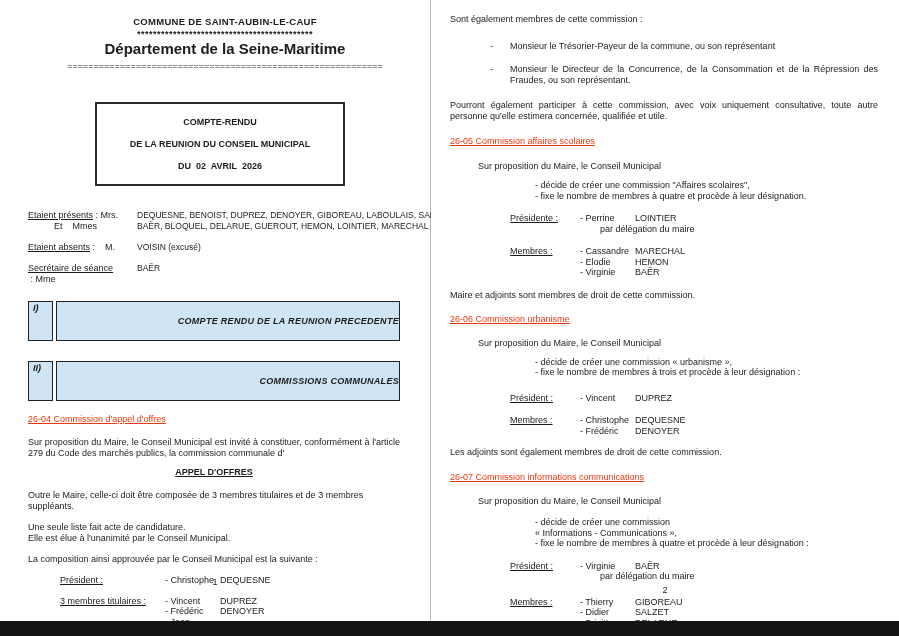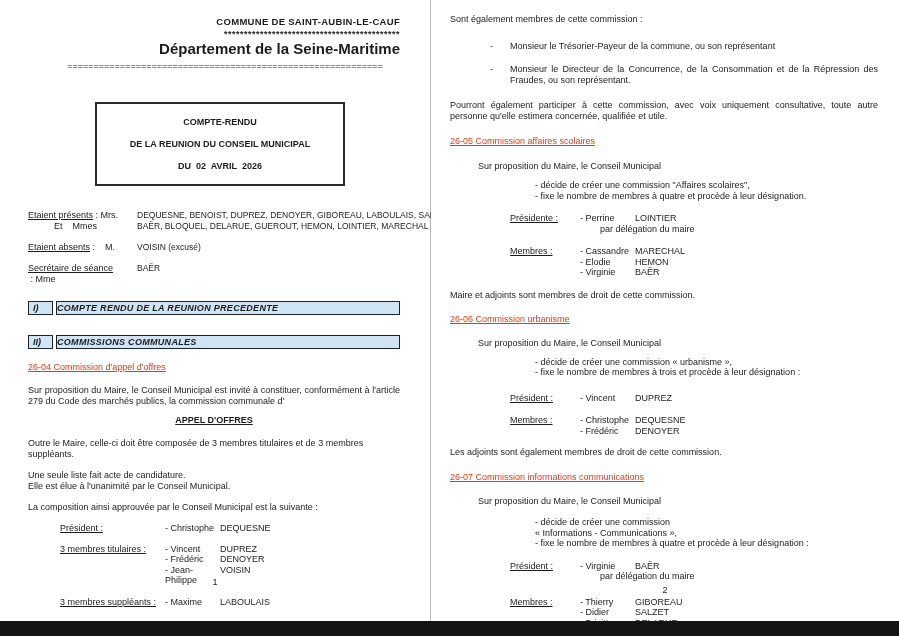--- a/index.html
+++ b/index.html
@@ -11,21 +11,21 @@
     line-height:11px;
     color:#1c1c1c;
     position:relative;
     overflow:hidden;
   }
   .pages { display:flex; width:899px; height:621px; background:#fff; }
   .page { position:relative; height:100%; background:#fff; }
   .page-left { width:431px; border-right:1px solid #b9b9b9; padding:16px 30px 0 28px; }
   .page-right { width:468px; padding:14px 21px 0 19px; }
 
-  .b { font-weight:bold;text-align:right; }
+  .b { font-weight:bold; }
   .u { text-decoration:underline; }
   .center { text-align:center; }
   .just { text-align:justify; }
   .pre { white-space:pre; }
 
   .mb2{margin-bottom:2px}.mb3{margin-bottom:3px}.mb7{margin-bottom:7px}
   .mb8{margin-bottom:8px}.mb10{margin-bottom:10px}.mb11{margin-bottom:11px}
   .mb12{margin-bottom:12px}.mb13{margin-bottom:13px}.mb14{margin-bottom:14px}
   .mb15{margin-bottom:15px}.mb16{margin-bottom:16px}.mb20{margin-bottom:20px}
 
@@ -47,27 +47,27 @@
   .att-c2 { flex:1; white-space:nowrap; font-size:8.5px; margin-right:-16px; }
   .etmmes { margin-left:26px; }
 
   .sbar { display:flex; gap:3px; }
   .sb-num {
     width:25px; flex:0 0 25px; border:1px solid #222; background:#cfe4f4;
     font-style:italic; font-weight:bold; padding:1px 0 1px 4px; line-height:10px;
   }
   .sb-title {
     flex:1; border:1px solid #222; background:#cfe4f4;
-    font-style:italic; font-weight:bold; text-align:left; padding:1px 0; line-height:10px;
+    font-style:italic; font-weight:bold; text-align:right; padding:14px 0; line-height:10px;
     letter-spacing:.3px;
   }
 
   .redh { color:#e8380f; font-weight:normal; text-decoration:underline; }
 
-  .rr { display:flex; line-height:10.5px; }
+  .rr { display:flex; line-height:10.5px;align-items:center; }
   .roster1 { margin-left:32px; }
   .r-label { width:105px; flex:0 0 105px; }
   .r-first { width:55px; flex:0 0 55px; }
 
   .p2-indent { margin-left:28px; }
   .bullet { display:flex; margin-left:40px; }
   .b-dash { width:20px; flex:0 0 20px; }
   .b-text { flex:1; text-align:justify; }
   .p2-items { margin-left:85px; }
   .p2-items > div { line-height:10.5px; }

